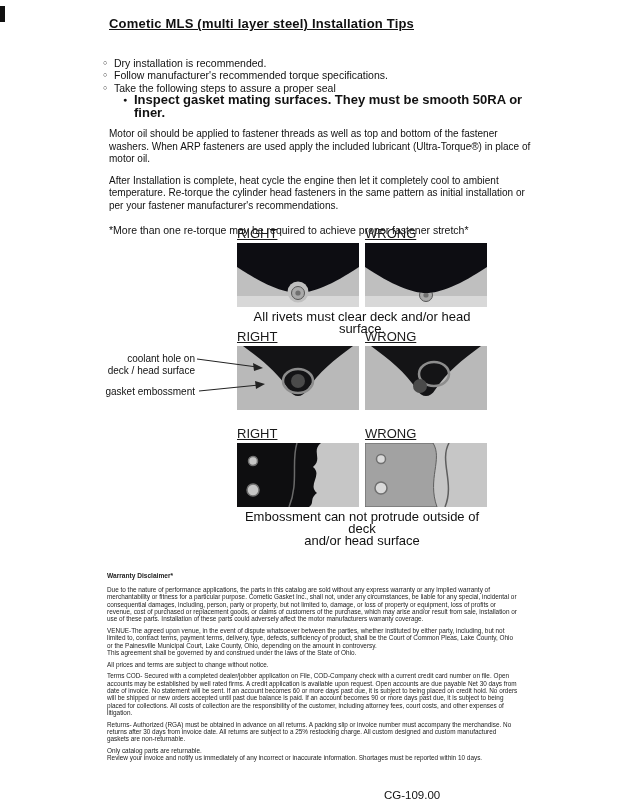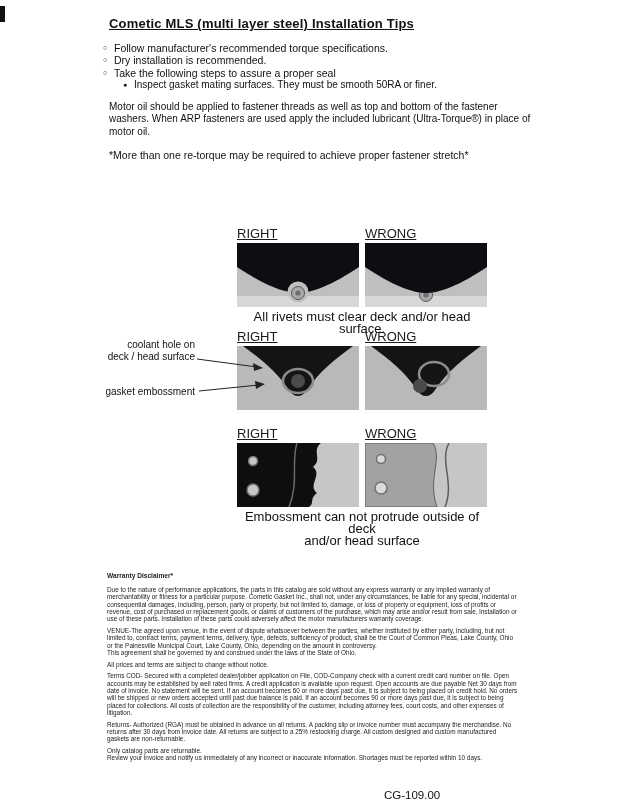--- a/index.html
+++ b/index.html
@@ -10,31 +10,31 @@
     font-family:"Liberation Sans", sans-serif;
     color:#111;
     overflow:hidden;
   }
   .page-mark{position:absolute;left:0;top:6px;width:5px;height:16px;background:#111;}
 
   
   .content-top{position:absolute;left:95px;top:16px;width:450px;}
   .doc-title{
     font-size:13px;font-weight:bold;text-decoration:underline;
-    margin:0 0 11px 14px;letter-spacing:.2px;
+    margin:0 0 26px 14px;letter-spacing:.2px;
   }
   ul.b1,ul.b2{list-style:none;margin:0;padding:0;}
   ul.b1{margin-left:8px;}
   ul.b1 li{
     position:relative;font-size:10.5px;line-height:12.4px;padding-left:11px;
   }
   ul.b1 li::before{content:"\25CB";position:absolute;left:0;top:0;font-size:7px;line-height:12.4px;}
   ul.b2{margin-left:28px;}
   ul.b2 li{
-    position:relative;font-size:10px;line-height:12.4px;padding-left:11px;
+    position:relative;font-size:13px;line-height:12.4px;padding-left:11px;font-weight:bold;
   }
   ul.b2 li::before{content:"\25CF";position:absolute;left:0;top:0;font-size:7px;line-height:12.4px;}
 
   .diesel-heading{font-size:11px;font-weight:bold;margin:15px 0 0 14px;}
   .para{font-size:10px;line-height:12.6px;margin:9px 0 0 14px;width:424px;}
   .note{font-size:10.5px;line-height:12.6px;margin:11px 0 0 14px;width:424px;}
 
   
   .figures{position:absolute;left:237px;top:226px;width:260px;}
   .figure{position:absolute;left:0;width:250px;}
@@ -46,50 +46,51 @@
   .fig-images{display:flex;gap:6px;margin-top:1px;}
   .fig-img{width:122px;height:64px;display:block;}
   .fig-caption{font-size:13px;line-height:12.2px;text-align:center;margin-top:4px;width:250px;}
   .fig-caption.left{text-align:center;white-space:pre-line;}
 
   
   .callout{
     position:absolute;right:100%;margin-right:42px;width:112px;
     font-size:10px;line-height:11.5px;text-align:right;white-space:pre-line;color:#111;
   }
-  .callout.c1{top:10px;}
+  .callout.c1{top:24px;}
   .callout.c2{top:57px;}
   .callout-arrows{position:absolute;left:-40px;top:17px;width:74px;height:64px;pointer-events:none;}
 
   
   .legal{position:absolute;left:107px;top:572px;width:412px;color:#1c1c1c;}
   .legal-heading{font-size:6.6px;font-weight:bold;margin:0 0 7px 0;}
   .legal p{font-size:6.4px;line-height:7.3px;margin:0 0 4.5px 0;white-space:pre-line;}
 
   .footer-code{position:absolute;left:384px;top:756px;font-size:11.5px;color:#111;margin-top:33px;}
 </style>
 </head>
 <body>
 
 <div class="page">
   <div class="page-mark"></div>
 
   <div class="content-top">
     <h1 class="doc-title">Cometic MLS (multi layer steel) Installation Tips</h1>
 
     <ul class="b1">
+      <li>Dry installation is recommended.</li>
       <li>Follow manufacturer's recommended torque specifications.</li>
-      <li>Dry installation is recommended.</li>
       <li>Take the following steps to assure a proper seal</li>
     </ul>
     <ul class="b2">
       <li>Inspect gasket mating surfaces.  They must be smooth 50RA or finer.</li>
     </ul>
 
     <p class="para">Motor oil should be applied to fastener threads as well as top and bottom of the fastener washers. When ARP fasteners are used apply the included lubricant (Ultra-Torque®) in place of motor oil.</p>
+    <p class="para">After Installation is complete, heat cycle the engine then let it completely cool to ambient temperature. Re-torque the cylinder head fasteners in the same pattern as initial installation or per your fastener manufacturer's recommendations.</p>
     <p class="note">*More than one re-torque may be required to achieve proper fastener stretch*</p>
   </div>
 
   <div class="figures">
 
     <div class="figure f1">
       <div class="fig-labels">
         <div class="fig-label">RIGHT</div>
         <div class="fig-label">WRONG</div>
       </div>

